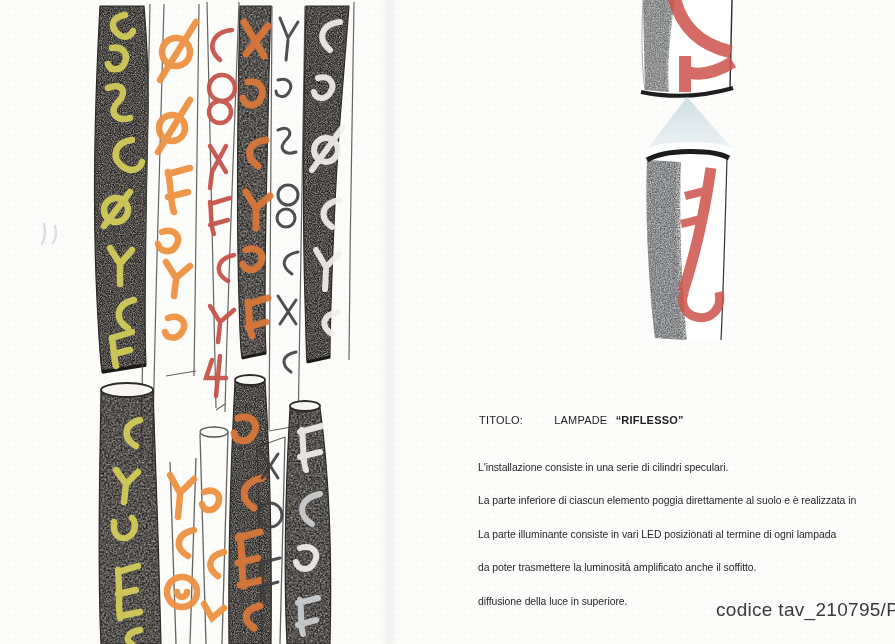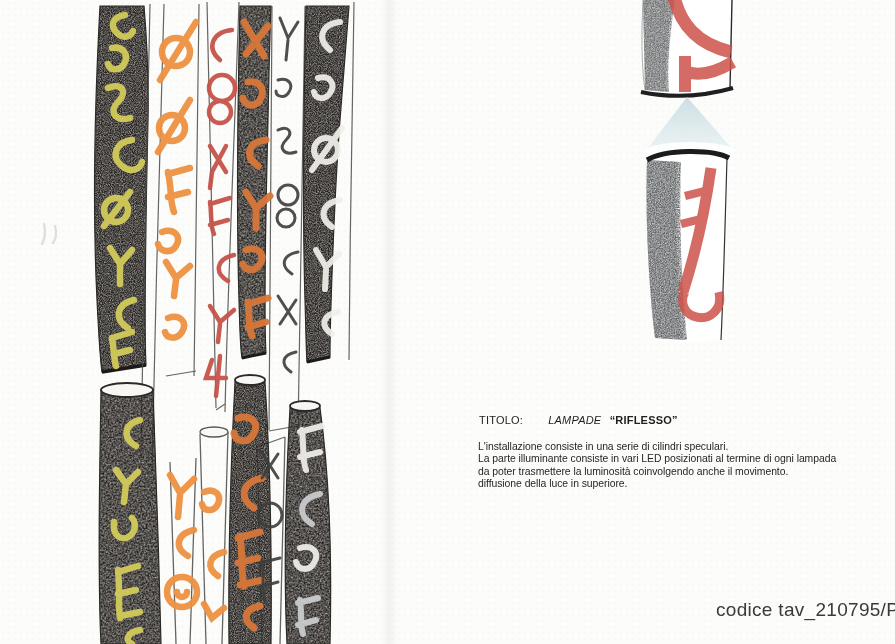--- a/index.html
+++ b/index.html
@@ -14,28 +14,28 @@
     position:absolute; left:381px; top:0; width:17px; height:644px;
     background:linear-gradient(to right, rgba(0,0,0,0), rgba(40,40,40,0.05), rgba(0,0,0,0));
     pointer-events:none;
   }
   .art-left{position:absolute; left:0; top:0; width:400px; height:644px;}
   .art-right{position:absolute; left:625px; top:0; width:135px; height:350px;}
   .title-row{
     position:absolute; left:479px; top:414px; font-size:11px; color:#1f1f1f;
     white-space:nowrap; letter-spacing:0.2px;
   }
-  .title-row .t-label{margin-right:22px;}
-  .title-row .t-series{margin-right:5px;font-style:italic;}
+  .title-row .t-label{margin-right:28px;}
+  .title-row .t-series{margin-right:5px;}
   .title-row .t-name{font-weight:bold;text-align:right;}
   .desc{
     position:absolute; left:478px; top:441px; width:415px;
     font-size:10.4px; line-height:12.45px; color:#262626; letter-spacing:-0.05px;
   }
-  .desc .line{white-space:nowrap;}
+  .desc .line{white-space:nowrap;margin-top:21px;}
   .code{
     position:absolute; left:716px; top:599px; font-size:19px; color:#3a3a3a;
     white-space:nowrap; letter-spacing:0.3px;
   }
 </style>
 </head>
 <body>
 
 <div class="page">
 
@@ -285,20 +285,21 @@
   <div class="sheet-edge"></div>
 
   <div class="title-row">
     <span class="t-label">TITOLO:</span>
     <span class="t-series">LAMPADE</span>
     <span class="t-name">“RIFLESSO”</span>
   </div>
 
   <div class="desc">
     <div class="line">L'installazione consiste in una serie di cilindri speculari.</div>
+    <div class="line">La parte inferiore di ciascun elemento poggia direttamente al suolo e è realizzata in</div>
     <div class="line">La parte illuminante consiste in vari LED posizionati al termine di ogni lampada</div>
-    <div class="line">da poter trasmettere la luminosità coinvolgendo anche il movimento.</div>
+    <div class="line">da poter trasmettere la luminosità amplificato anche il soffitto.</div>
     <div class="line">diffusione della luce in superiore.</div>
   </div>
 
   <div class="code">codice tav_210795/P</div>
 
 </div>
 
 </body></html>

